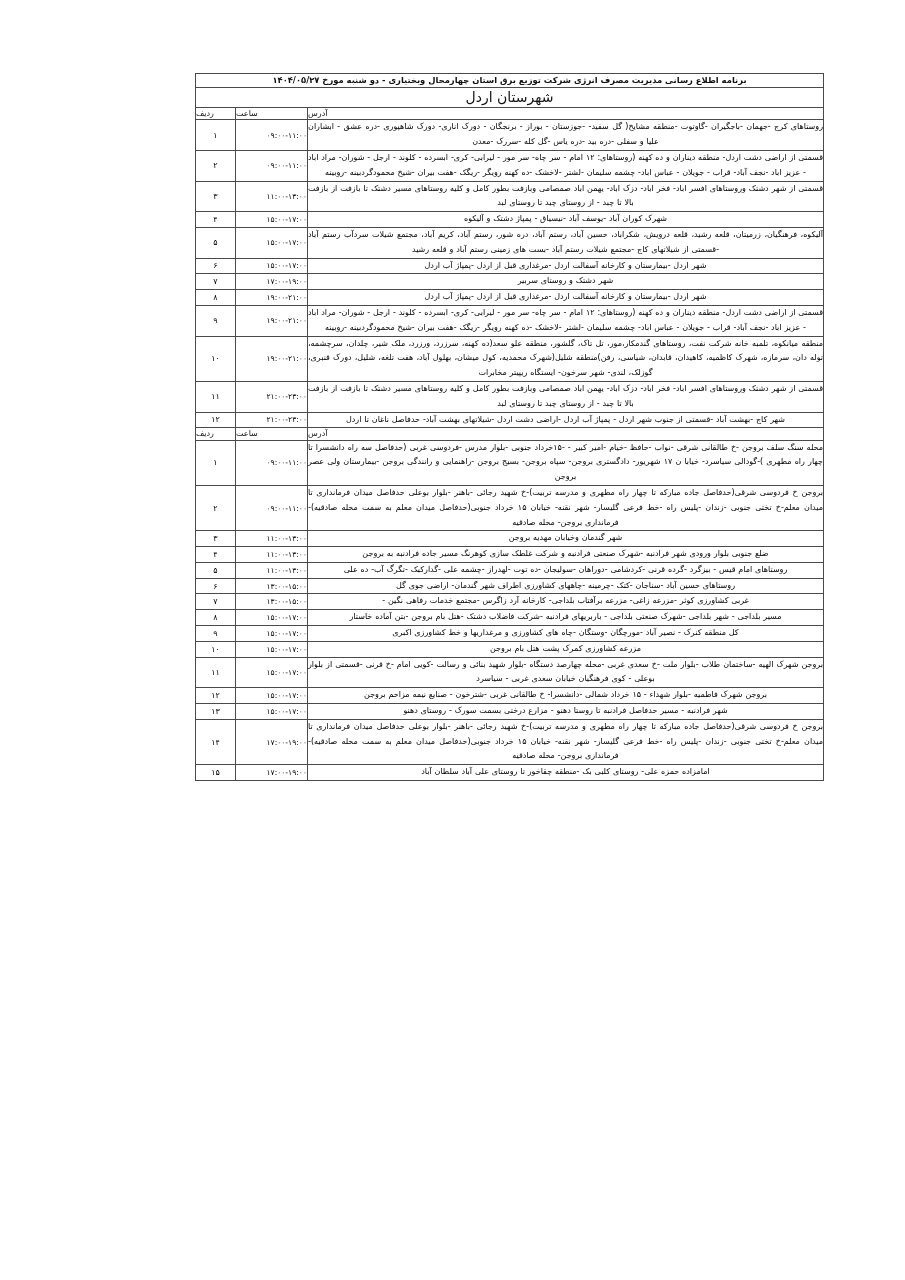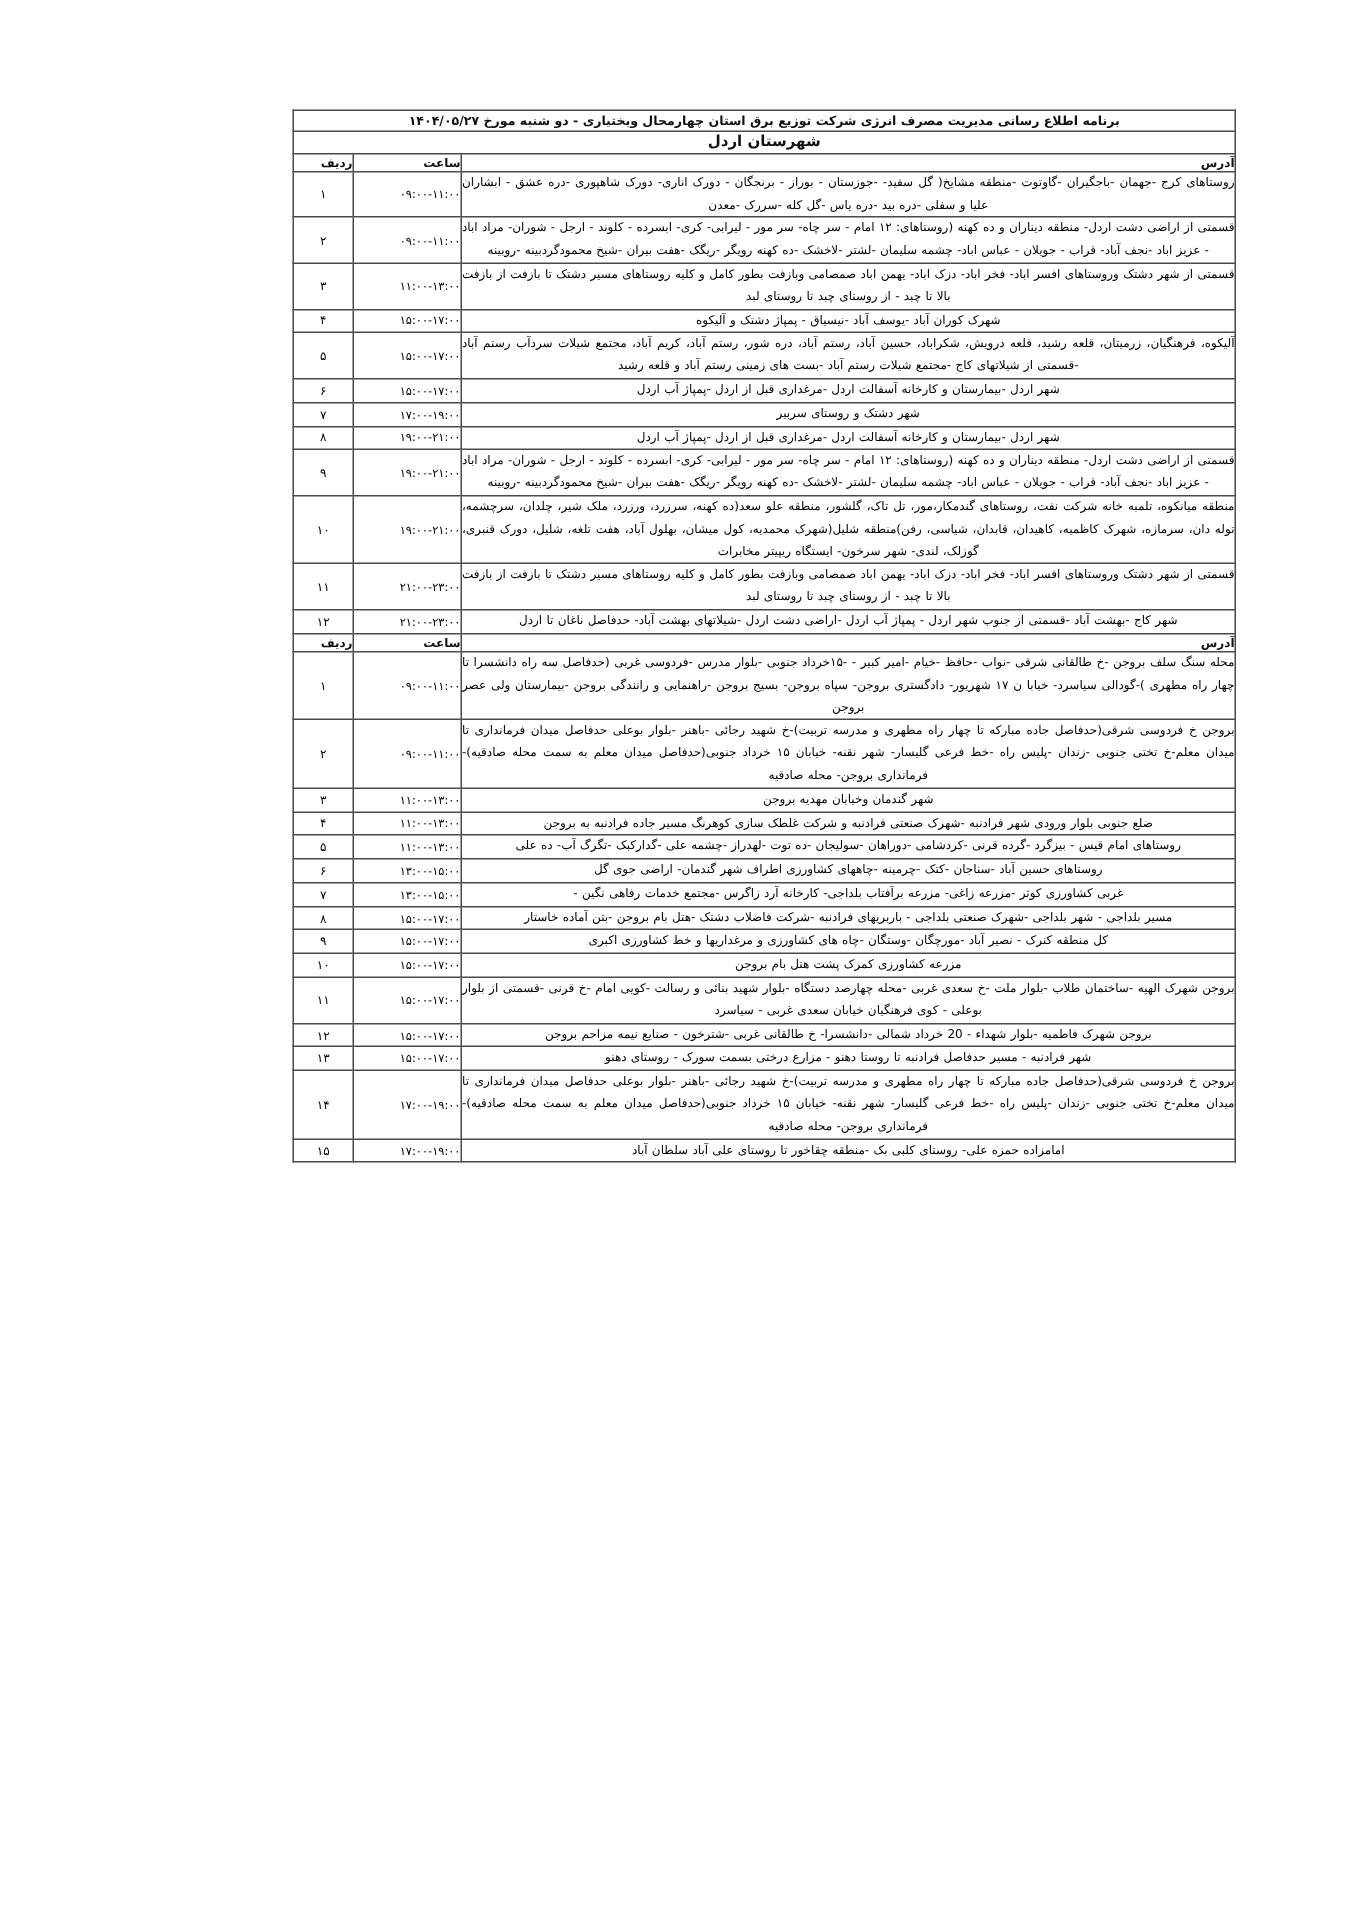--- a/index.html
+++ b/index.html
@@ -51,31 +51,31 @@
     font-size: 8.4px;
     font-weight: bold;
     line-height: 1.5;
     padding: 8px 6px 8px;
     letter-spacing: 0;
     color: #111;
   }
   .section-head {
     background: #f5b300;
     text-align: center;
-    font-size: 10px;
-    font-weight: bold;
+    font-size: 14px;
+    font-weight: normal;
     padding: 3px 0 3px;
     color: #111;
     line-height: 1.4;
   }
   .col-head {
     background: #70ad47;
-    text-align: right;
+    text-align: left;
     font-size: 8px;
-    font-weight: bold;
+    font-weight: normal;
     padding: 4px 0 4px;
     color: #111;
     line-height: 1.4;
   }
   td.addr {
     text-align: center;
     font-size: 8px;
     line-height: 1.85;
     padding: 4px 7px 4px 7px;
     word-spacing: 0.3px;
@@ -238,21 +238,21 @@
           <td class="addr">مزرعه کشاورزی کمرک پشت هتل بام بروجن</td>
           <td class="time">۱۵:۰۰-۱۷:۰۰</td>
           <td class="idx">۱۰</td>
         </tr>
         <tr>
           <td class="addr long">بروجن شهرک الهیه -ساختمان طلاب -بلوار ملت -خ سعدی غربی -محله چهارصد دستگاه -بلوار شهید بنائی و رسالت -کویی امام -خ قرنی -قسمتی از بلوار بوعلی - کوی فرهنگیان خیابان سعدی غربی - سیاسرد</td>
           <td class="time">۱۵:۰۰-۱۷:۰۰</td>
           <td class="idx">۱۱</td>
         </tr>
         <tr>
-          <td class="addr">بروجن شهرک فاطمیه -بلوار شهداء - 20 خرداد شمالی  -دانشسرا- خ طالقانی غربی -شترخون - صنایع نیمه مزاحم بروجن</td>
+          <td class="addr">بروجن شهرک فاطمیه -بلوار شهداء - ۱۵ خرداد شمالی  -دانشسرا- خ طالقانی غربی -شترخون - صنایع نیمه مزاحم بروجن</td>
           <td class="time">۱۵:۰۰-۱۷:۰۰</td>
           <td class="idx">۱۲</td>
         </tr>
         <tr>
           <td class="addr">شهر فرادنبه - مسیر حدفاصل فرادنبه تا روستا دهنو  - مزارع درختی  بسمت سورک - روستای دهنو</td>
           <td class="time">۱۵:۰۰-۱۷:۰۰</td>
           <td class="idx">۱۳</td>
         </tr>
         <tr>
           <td class="addr long">بروجن خ فردوسی شرقی(حدفاصل جاده مبارکه تا چهار راه مطهری و مدرسه تربیت)-خ شهید رجائی -باهنر -بلوار بوعلی حدفاصل میدان فرمانداری تا میدان معلم-خ تختی جنوبی -زندان -پلیس راه -خط فرعی گلیسار- شهر نقنه- خیابان ۱۵ خرداد جنوبی(حدفاصل میدان معلم به سمت محله صادقیه)- فرمانداری بروجن- محله صادقیه</td>

